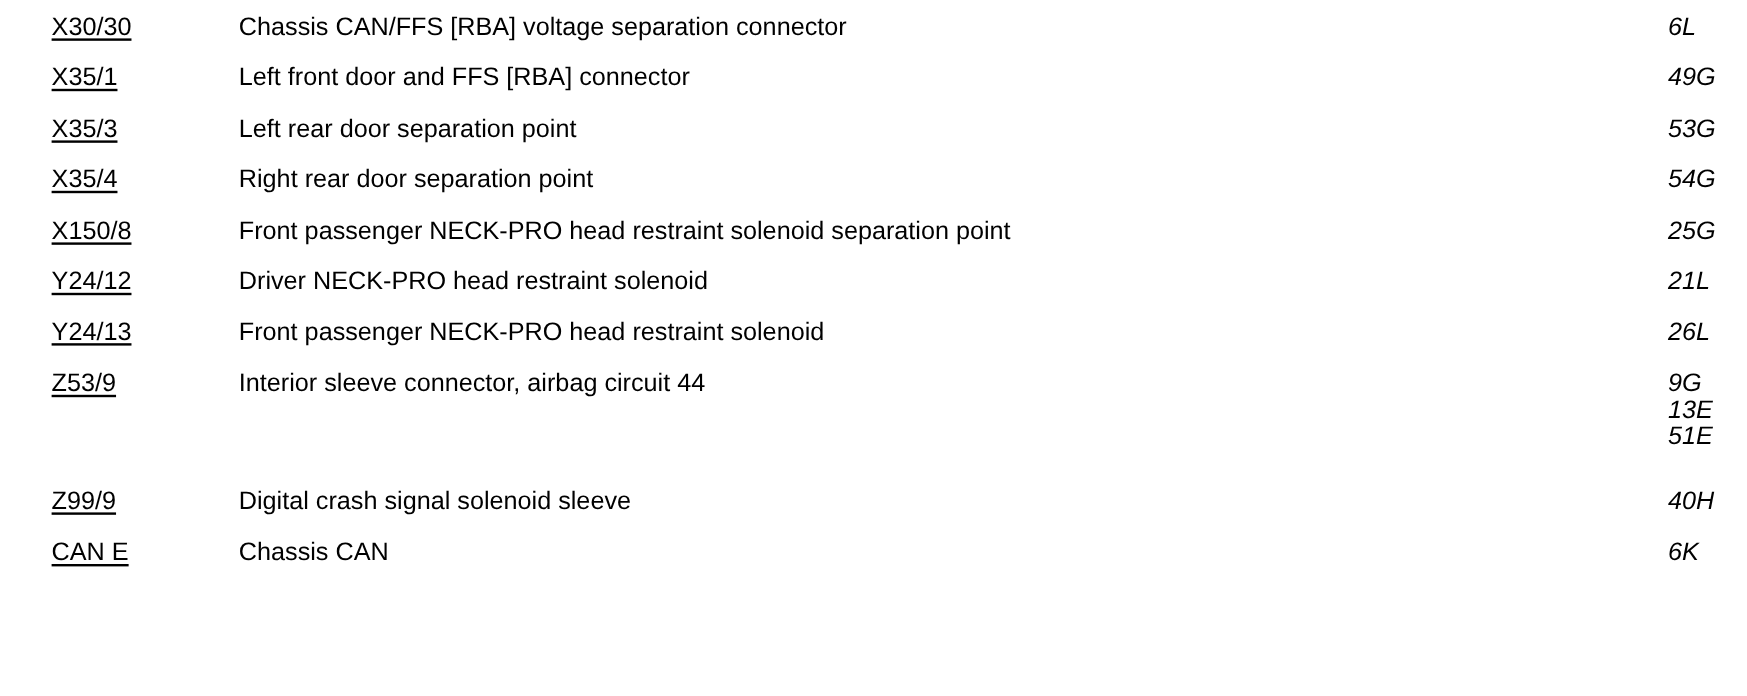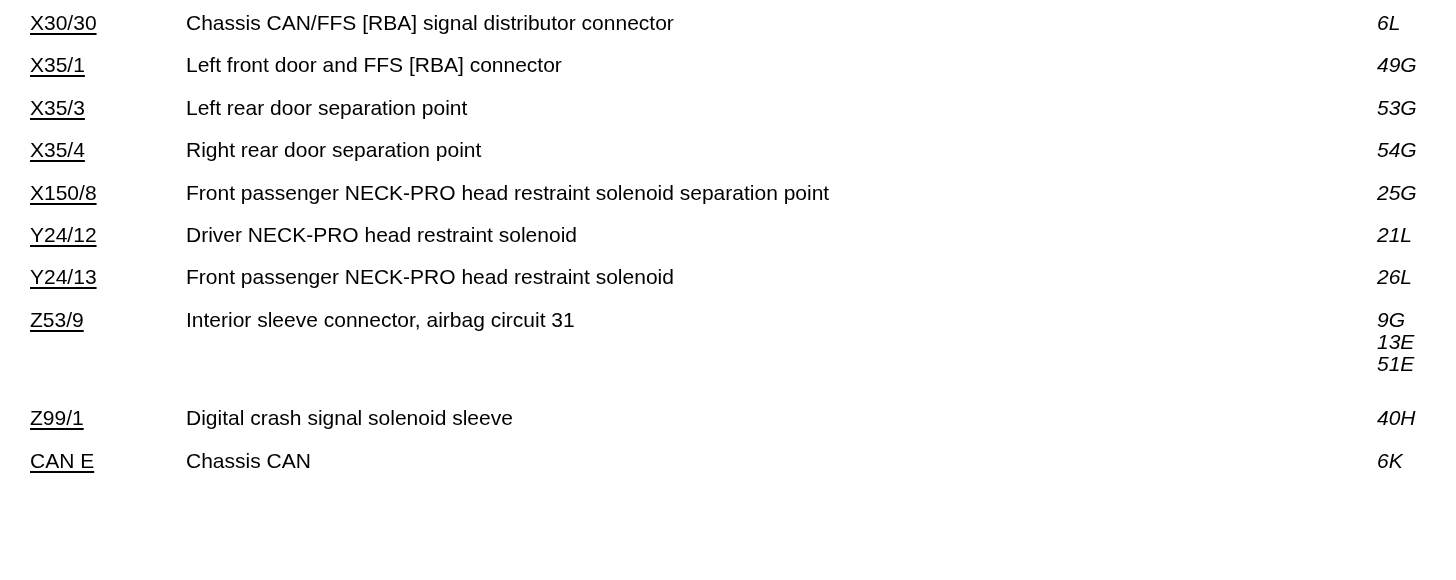--- a/index.html
+++ b/index.html
@@ -21,20 +21,21 @@
     width: 1456px;
     height: 580px;
     padding: 12px 0 0 30px;
     background: #ffffff;
   }
   .row {
     display: grid;
     grid-template-columns: 156px 1191px auto;
     align-items: start;
     height: 42.4px;
+    margin-left: 13px;
   }
   .row.tall {
     height: 98.4px;
   }
   .col-code .code {
     color: #000000;
     text-decoration: underline;
     text-decoration-thickness: 2px;
     text-underline-offset: 3px;
     cursor: pointer;
@@ -52,21 +53,21 @@
 </style>
 </head>
 <body>
 
 <div class="page">
   <div id="rows">
   <div class="row">
     <div class="col-code">
       <span class="code">X30/30</span>
     </div>
-    <div class="col-desc">Chassis CAN/FFS [RBA] signal distributor connector</div>
+    <div class="col-desc">Chassis CAN/FFS [RBA] voltage separation connector</div>
     <div class="col-loc">
           <div class="loc-line">6L</div>
         </div>
   </div>
 
   <div class="row">
     <div class="col-code">
       <span class="code">X35/1</span>
     </div>
     <div class="col-desc">Left front door and FFS [RBA] connector</div>
@@ -124,31 +125,31 @@
     <div class="col-desc">Front passenger NECK-PRO head restraint solenoid</div>
     <div class="col-loc">
           <div class="loc-line">26L</div>
         </div>
   </div>
 
   <div class="row tall">
     <div class="col-code">
       <span class="code">Z53/9</span>
     </div>
-    <div class="col-desc">Interior sleeve connector, airbag circuit 31</div>
+    <div class="col-desc">Interior sleeve connector, airbag circuit 44</div>
     <div class="col-loc">
           <div class="loc-line">9G</div>
           <div class="loc-line">13E</div>
           <div class="loc-line">51E</div>
         </div>
   </div>
 
   <div class="row">
     <div class="col-code">
-      <span class="code">Z99/1</span>
+      <span class="code">Z99/9</span>
     </div>
     <div class="col-desc">Digital crash signal solenoid sleeve</div>
     <div class="col-loc">
           <div class="loc-line">40H</div>
         </div>
   </div>
 
   <div class="row">
     <div class="col-code">
       <span class="code">CAN E</span>

